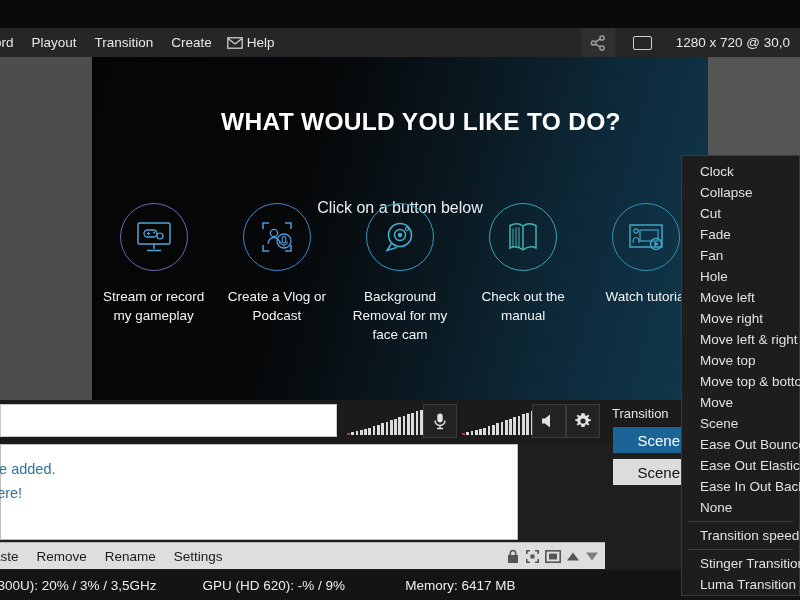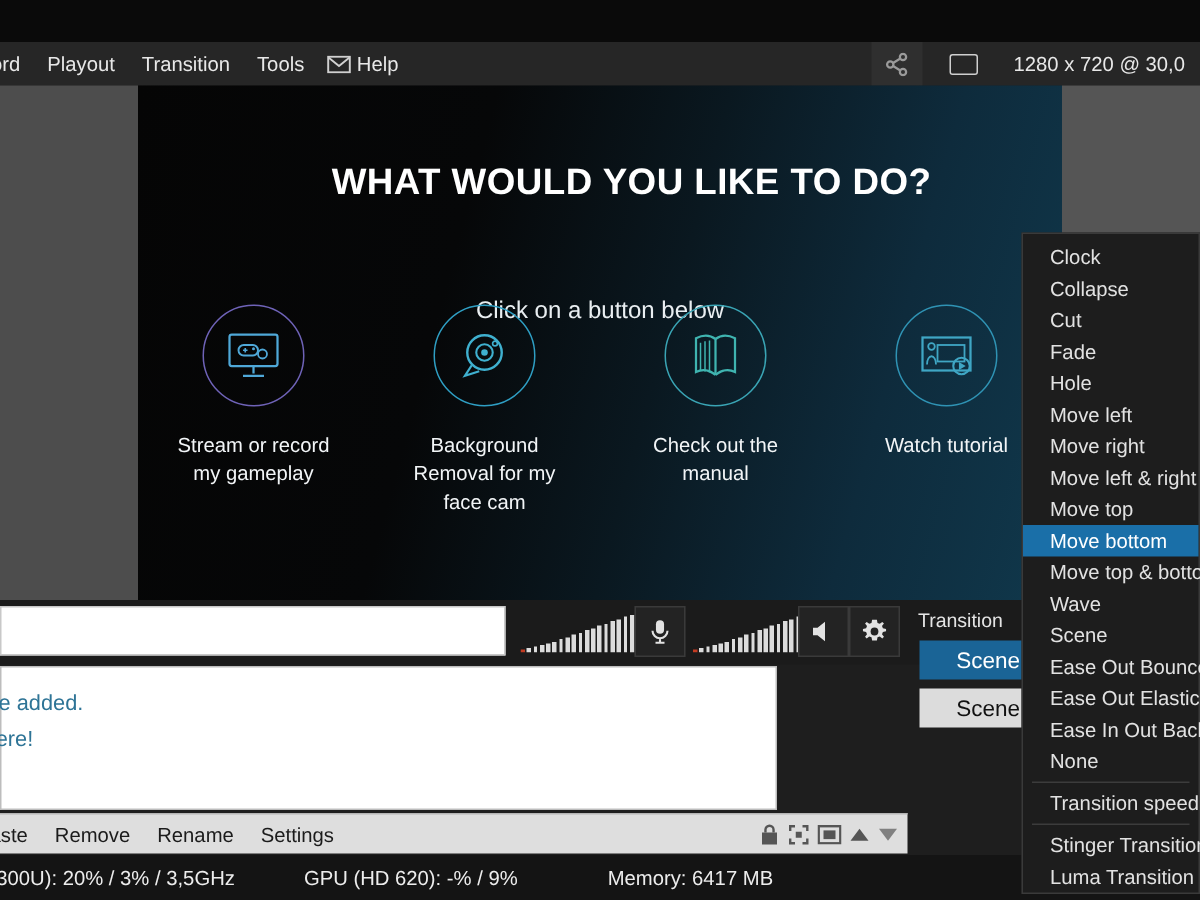--- a/index.html
+++ b/index.html
@@ -116,21 +116,21 @@
 <body>
 
 <div id="root">
 
   <div class="topstrip"></div>
 
   <div class="menubar">
     <div class="menu-item clipped">ord</div>
     <div class="menu-item">Playout</div>
     <div class="menu-item">Transition</div>
-    <div class="menu-item">Tools</div>
+    <div class="menu-item">Create</div>
     <span class="mail-ico">
       <svg width="16" height="12" viewBox="0 0 16 12">
           <rect x="0.8" y="0.8" width="14.4" height="10.4" fill="none" stroke="#d0d0d0" stroke-width="1.3"></rect>
           <path d="M1 1.4 L8 7 L15 1.4" fill="none" stroke="#d0d0d0" stroke-width="1.3"></path>
         </svg>
     </span>
     <div class="menu-item" style="padding-left:2px">Help</div>
 
     <div class="right">
       <div class="share-btn">
@@ -164,20 +164,33 @@
             <path d="M19 24 L19 29 M12 30.5 L26 30.5" stroke="#4fa8d8" stroke-width="1.5" fill="none"></path>
             <rect x="9" y="10" width="13" height="7" rx="3.5" fill="none" stroke="#4fa8d8" stroke-width="1.3"></rect>
             <path d="M12 13.5 h3 M13.5 12 v3" stroke="#4fa8d8" stroke-width="1.1"></path>
             <circle cx="19" cy="12.5" r="1" fill="#4fa8d8"></circle>
             <circle cx="25" cy="16" r="3" fill="none" stroke="#4fa8d8" stroke-width="1.2"></circle>
           </svg>
         </div>
         <div class="wlabel">Stream or record my gameplay</div>
       </div>
 
+      <div class="wbtn">
+        <div class="circle c2">
+          <svg width="36" height="36" viewBox="0 0 36 36">
+            <path d="M4 10 V4 H10 M26 4 H32 V10 M32 26 V32 H26 M10 32 H4 V26" fill="none" stroke="#4f9ad8" stroke-width="1.5"></path>
+            <circle cx="15" cy="14" r="3.6" fill="none" stroke="#4f9ad8" stroke-width="1.3"></circle>
+            <path d="M9 25 c0-4 3-6.5 6-6.5 s6 2.5 6 6.5" fill="none" stroke="#4f9ad8" stroke-width="1.3"></path>
+            <circle cx="25" cy="22" r="7" fill="none" stroke="#4f9ad8" stroke-width="1.3"></circle>
+            <rect x="23.3" y="17.6" width="3.4" height="6.4" rx="1.7" fill="none" stroke="#4f9ad8" stroke-width="1.1"></rect>
+            <path d="M21.6 22.4 a3.4 3.4 0 0 0 6.8 0 M25 25.8 v2" stroke="#4f9ad8" stroke-width="1.1" fill="none"></path>
+          </svg>
+        </div>
+        <div class="wlabel">Create a Vlog or Podcast</div>
+      </div>
 
       <div class="wbtn">
         <div class="circle c3">
           <svg width="38" height="34" viewBox="0 0 38 34">
             <circle cx="19" cy="15" r="11.5" fill="none" stroke="#3fb0cf" stroke-width="1.6"></circle>
             <circle cx="19" cy="15" r="5.5" fill="none" stroke="#3fb0cf" stroke-width="1.4"></circle>
             <circle cx="19" cy="15" r="2.2" fill="#3fb0cf"></circle>
             <circle cx="26" cy="9" r="1.6" fill="none" stroke="#3fb0cf" stroke-width="1.1"></circle>
             <path d="M10.5 23.5 L6 30.5 L15.5 27.5" fill="none" stroke="#3fb0cf" stroke-width="1.5"></path>
           </svg>
@@ -328,28 +341,28 @@
     <div class="seg s-cpu">5-7300U):  20% / 3% / 3,5GHz</div>
     <div class="seg s-gpu">GPU (HD 620):   -% / 9%</div>
     <div class="seg s-mem">Memory:  6417 MB</div>
   </div>
 
   <div class="dropdown" id="dropdown">
       <div class="ditem">Clock</div>
       <div class="ditem">Collapse</div>
       <div class="ditem">Cut</div>
       <div class="ditem">Fade</div>
+      <div class="ditem">Fan</div>
       <div class="ditem">Hole</div>
       <div class="ditem">Move left</div>
       <div class="ditem">Move right</div>
       <div class="ditem">Move left &amp; right</div>
       <div class="ditem">Move top</div>
-      <div class="ditem hl">Move bottom</div>
       <div class="ditem">Move top &amp; bottom</div>
-      <div class="ditem">Wave</div>
+      <div class="ditem">Move</div>
       <div class="ditem">Scene</div>
       <div class="ditem">Ease Out Bounce</div>
       <div class="ditem">Ease Out Elastic</div>
       <div class="ditem">Ease In Out Back</div>
       <div class="ditem">None</div>
       <div class="dsep"></div>
       <div class="ditem">Transition speed</div>
       <div class="dsep"></div>
       <div class="ditem">Stinger Transition</div>
       <div class="ditem">Luma Transition</div>

